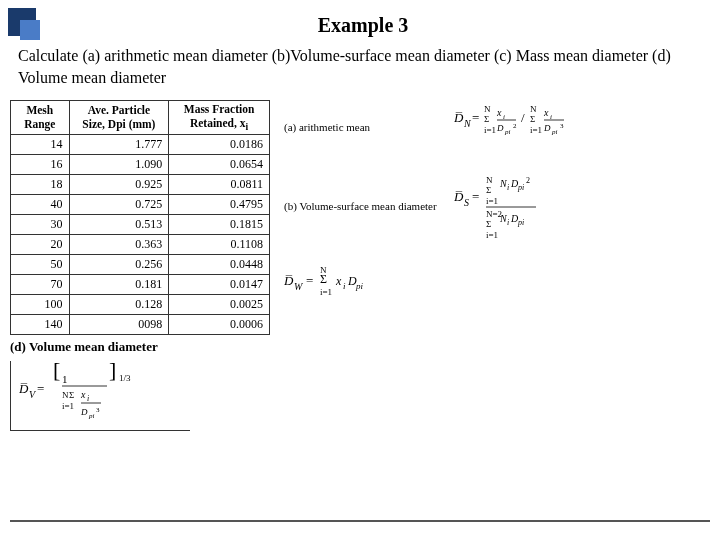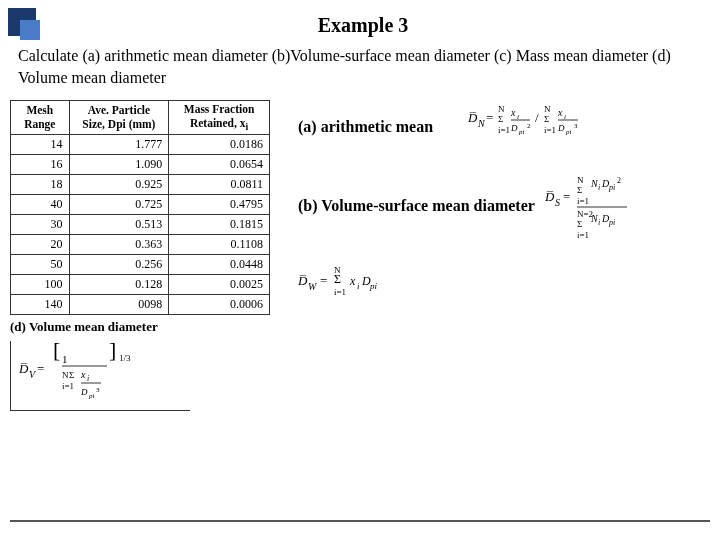--- a/index.html
+++ b/index.html
@@ -42,21 +42,21 @@
     .subtitle {
       margin: 0 18px 10px 18px;
       font-size: 16px;
       line-height: 1.4;
     }
 
     .main-content {
       display: flex;
       flex-direction: row;
       margin: 0 10px;
-      gap: 28px;
+      gap: 14px;
     }
 
     
     .left-section {
       flex: 0 0 260px;
     }
 
     table.data-table {
       border-collapse: collapse;
       width: 100%;
@@ -109,22 +109,22 @@
 
     .formula-block {
       display: flex;
       flex-direction: row;
       align-items: center;
       margin-bottom: 2px;
       gap: 10px;
     }
 
     .formula-label {
-      font-weight: bold;
-      font-size: 16px;
+      font-weight: normal;
+      font-size: 11px;
       min-width: 160px;
     }
 
     
     svg text {
       font-family: Times New Roman, serif;
     }
 
     .bottom-line {
       position: absolute;
@@ -187,20 +187,25 @@
             <td>20</td>
             <td>0.363</td>
             <td>0.1108</td>
           </tr>
           <tr>
             <td>50</td>
             <td>0.256</td>
             <td>0.0448</td>
           </tr>
           <tr>
+            <td>70</td>
+            <td>0.181</td>
+            <td>0.0147</td>
+          </tr>
+          <tr>
             <td>100</td>
             <td>0.128</td>
             <td>0.0025</td>
           </tr>
           <tr>
             <td>140</td>
             <td>0098</td>
             <td>0.0006</td>
           </tr>
         </tbody>

